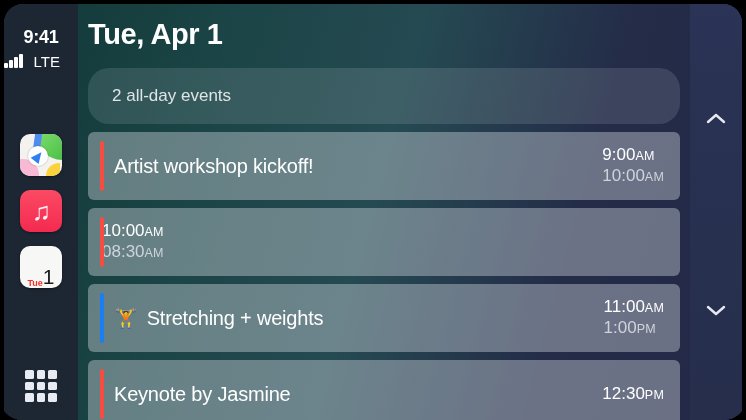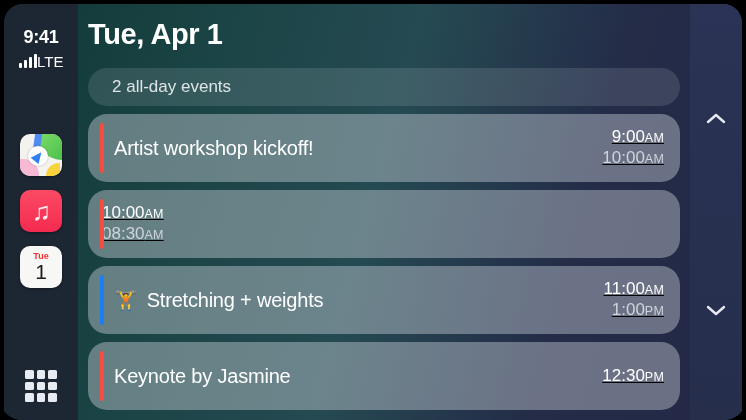--- a/index.html
+++ b/index.html
@@ -38,22 +38,22 @@
     padding-top:24px;
     text-align:center;
     color:#ffffff;
   }
   #clock {
     font-size:18px; font-weight:bold;
     letter-spacing:-0.3px;
     line-height:1;
   }
   #signal-row {
-    display:flex; align-items:flex-end; justify-content:center;
-    gap:0; margin-top:8px;
+    display:flex; align-items:flex-end; 
+    gap:11px; margin-top:8px;
   }
   #bars { display:flex; align-items:flex-end; gap:1.5px; }
   #bars i { display:block; width:3.5px; background:#fff; border-radius:1px; }
   #bars i:nth-child(1){ height:5px; }
   #bars i:nth-child(2){ height:8px; }
   #bars i:nth-child(3){ height:11px; }
   #bars i:nth-child(4){ height:14px; }
   #carrier { font-size:15px; font-weight:500; line-height:13px; color:#fff; }
 
   #dock-apps {
@@ -99,21 +99,21 @@
     border-bottom:11px solid #2f7ff0;
     transform:rotate(38deg);
   }
   
   #icon-music { background:linear-gradient(180deg,#fb4a64 0%,#f42a50 100%);
     display:flex; align-items:center; justify-content:center; }
   #icon-music span { color:#fff0f3; font-size:25px; line-height:1; }
   
   #icon-calendar {
     background:#f7f7f5;
-    display:flex; flex-direction:column; align-items:center; justify-content:center;
+    display:flex; flex-direction:row; align-items:flex-end; justify-content:center;
   }
   #cal-dow { color:#f5302c; font-size:9px; font-weight:bold; line-height:1; margin-top:2px; }
   #cal-day { color:#1c1c1e; font-size:21px; font-weight:400; line-height:1.05; }
 
   #grid-button {
     position:absolute; bottom:18px; left:50%; transform:translateX(-50%);
     width:32px; height:32px;
     display:grid; grid-template-columns:repeat(3,1fr); grid-template-rows:repeat(3,1fr);
     gap:3px;
   }
@@ -128,53 +128,53 @@
     position:absolute; left:10px; top:14px;
     color:#ffffff; font-size:29px; font-weight:bold;
     letter-spacing:-0.4px;
   }
 
   #list {
     position:absolute; left:10px; top:64px; right:62px; bottom:0;
   }
 
   .allday-pill {
-    height:38px;
+    height:56px;
     border-radius:21px;
     background:rgba(190,205,210,.16);
     display:flex; align-items:center;
     padding-left:24px;
     color:#dfe5e6; font-size:17px;
   }
 
   .event-row {
     position:relative;
     height:68px;
     margin-top:8px;
-    border-radius:19px;
+    border-radius:6px;
     background:rgba(214,221,228,.40);
     display:flex; align-items:center;
     padding:0 16px 0 14px;
     overflow:hidden;
   }
   .accent {
     position:absolute; left:12px; top:9px;
     width:4px; height:50px; border-radius:2px;
   }
   .ev-left {
     display:flex; align-items:center; gap:9px;
     margin-left:12px; flex:1; min-width:0;
   }
   .ev-emoji { font-size:19px; line-height:1; }
   .ev-title {
     color:#ffffff; font-size:20px; font-weight:500;
     letter-spacing:-0.2px; white-space:nowrap;
   }
   .ev-times {
-    text-align:right; flex-shrink:0; line-height:1.22;text-decoration:underline;
+    text-align:left; flex-shrink:0; line-height:1.22;
   }
   .t-start { color:#ffffff; font-size:17px; }
   .t-end   { color:#cfd4da; font-size:17px; }
   .ampm { font-size:12.5px; letter-spacing:.2px; }
 
   
   #rail {
     position:absolute; right:0; top:0;
     width:52px; height:100%;
     background:linear-gradient(180deg,#2b3356 0%,#262e4c 100%);

